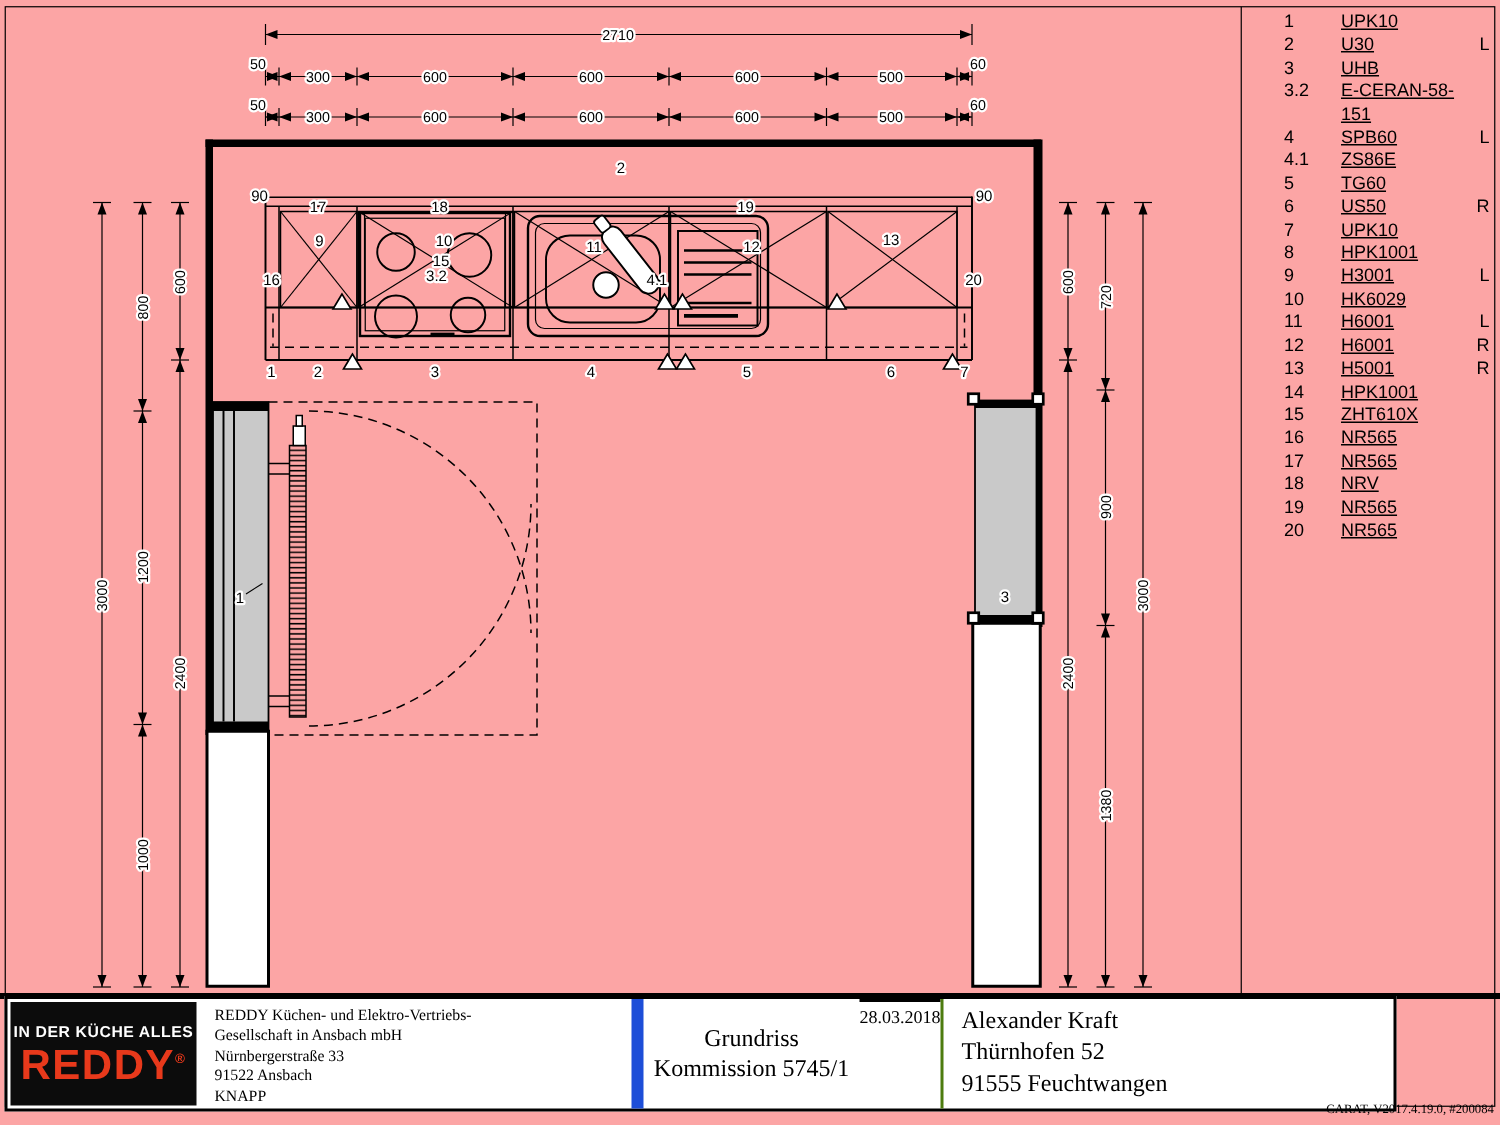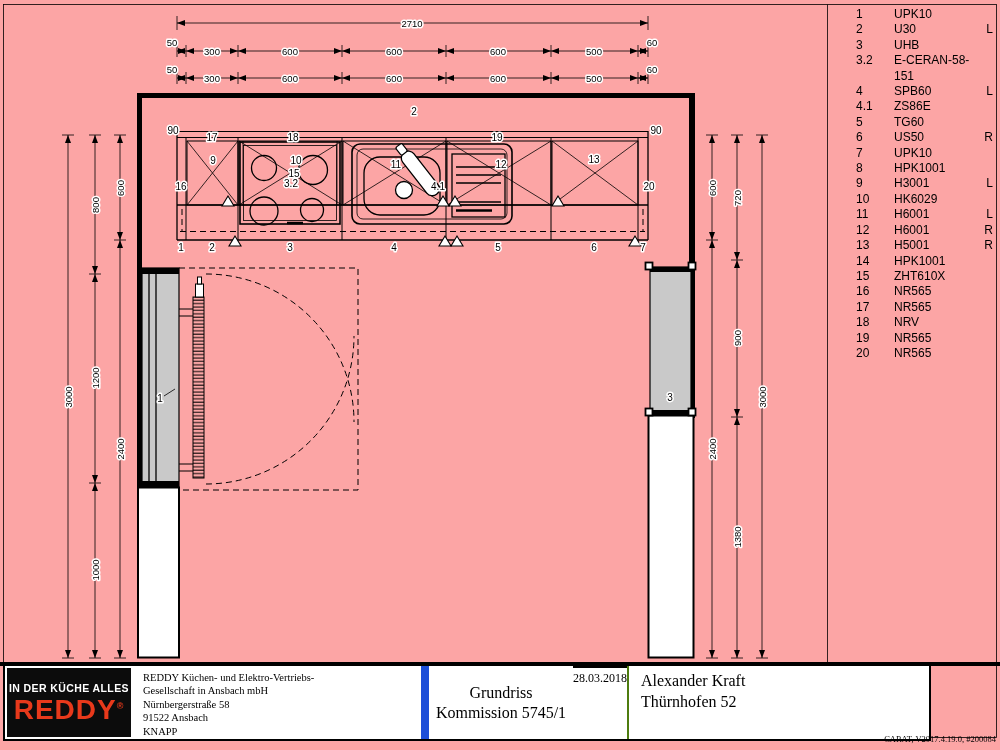--- a/index.html
+++ b/index.html
@@ -19,21 +19,21 @@
   .arr{fill:#000;stroke:none;}
   .dim{font:9.5px "Liberation Sans",sans-serif;fill:#000;text-anchor:middle;
        paint-order:stroke;stroke:#fff;stroke-width:3px;stroke-linejoin:round;}
   .lbl{font:10px "Liberation Sans",sans-serif;fill:#000;text-anchor:middle;
        paint-order:stroke;stroke:#fff;stroke-width:3px;stroke-linejoin:round;}
 
   
   .parts{position:absolute;left:856px;top:7px;width:137px;font-size:12px;line-height:15.4px;color:#000;}
   .pl-row{display:flex;}
   .pl-no{width:38px;}
-  .pl-code{flex:1;}
+  .pl-code{flex:1;text-decoration:underline;}
   .pl-side{width:12px;text-align:right;}
 
   
   .titleblock{position:absolute;left:3px;top:664px;width:924px;height:73px;
               border:2px solid #000;display:flex;background:#fff;box-sizing:content-box;}
   .logo-cell{width:128px;position:relative;}
   .logo-box{position:absolute;inset:2px;background:#0c0c0c;color:#fff;
             display:flex;flex-direction:column;align-items:center;justify-content:center;text-align:right;}
   .logo-tag{font:700 10.5px "Liberation Sans",sans-serif;letter-spacing:.4px;white-space:nowrap;}
   .logo-brand{font:800 28px "Liberation Sans",sans-serif;color:#e8391b;letter-spacing:1px;line-height:1;margin-top:2px;}
@@ -486,31 +486,32 @@
   <div class="titleblock">
     <div class="logo-cell">
       <div class="logo-box">
         <div class="logo-tag">IN DER KÜCHE ALLES</div>
         <div class="logo-brand"><span>REDDY</span><span class="logo-reg">®</span></div>
       </div>
     </div>
     <div class="addr-cell">
       <div>REDDY Küchen- und Elektro-Vertriebs-</div>
       <div>Gesellschaft in Ansbach mbH</div>
-      <div>Nürnbergerstraße 58</div>
+      <div>Nürnbergerstraße 33</div>
       <div>91522 Ansbach</div>
       <div>KNAPP</div>
     </div>
     <div class="doc-cell">
       <div class="doc-top">
         <div>Grundriss</div>
         <div>Kommission 5745/1</div>
       </div>
       <div class="doc-date">28.03.2018</div>
     </div>
     <div class="cust-cell">
       <div>Alexander Kraft</div>
       <div>Thürnhofen 52</div>
+      <div>91555 Feuchtwangen</div>
     </div>
   </div>
 
   <div class="footer">CARAT,  V2017.4.19.0,  #200084</div>
 </div>
 
 </body></html>

